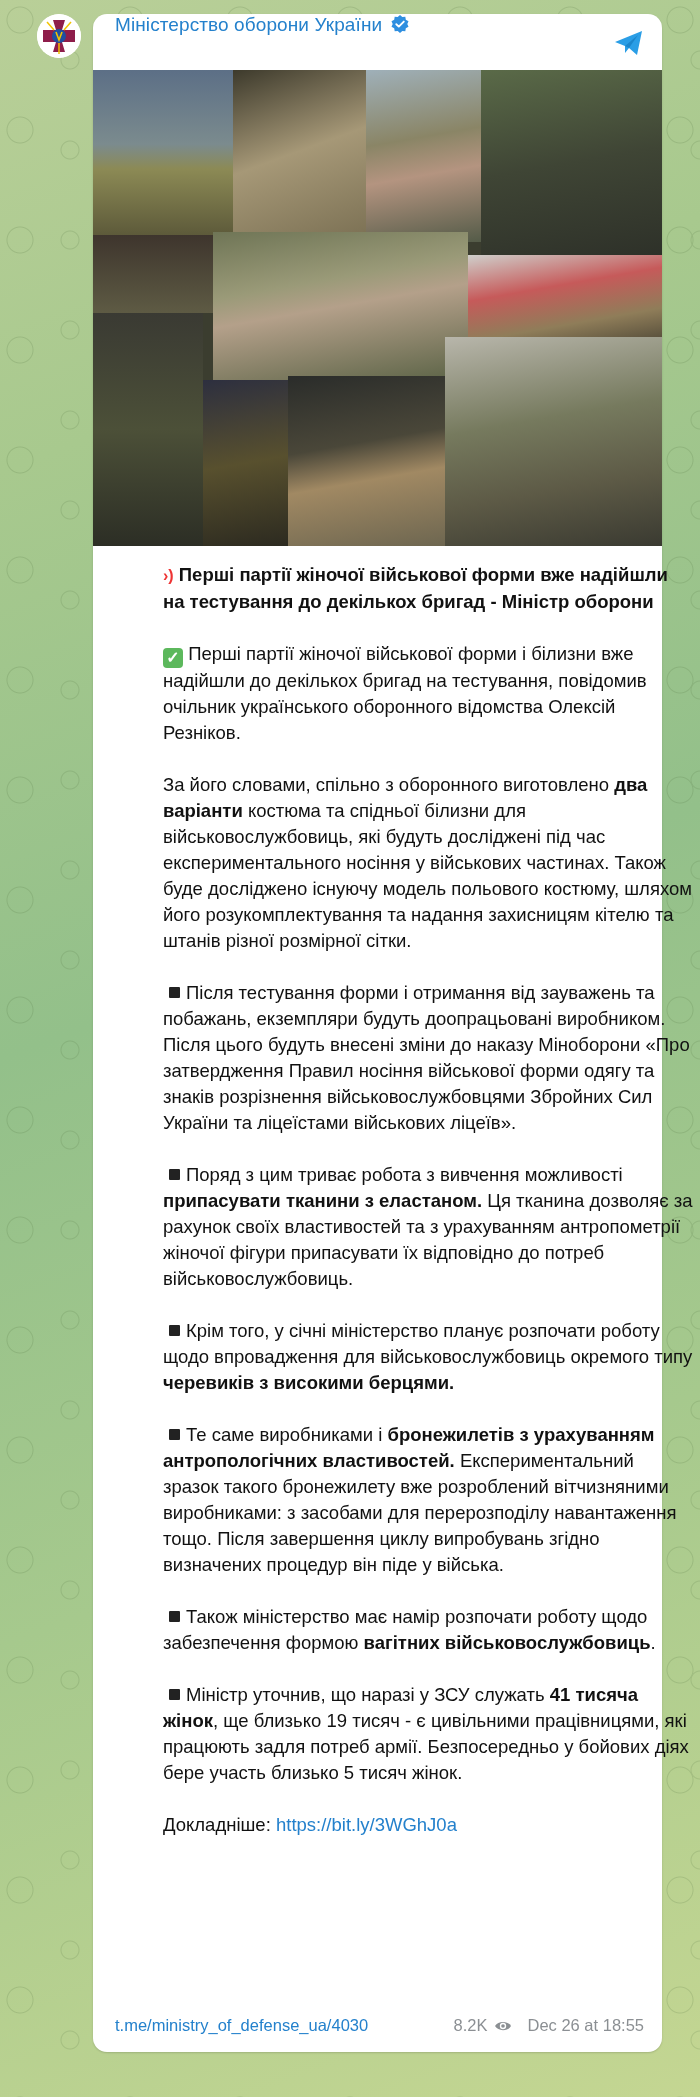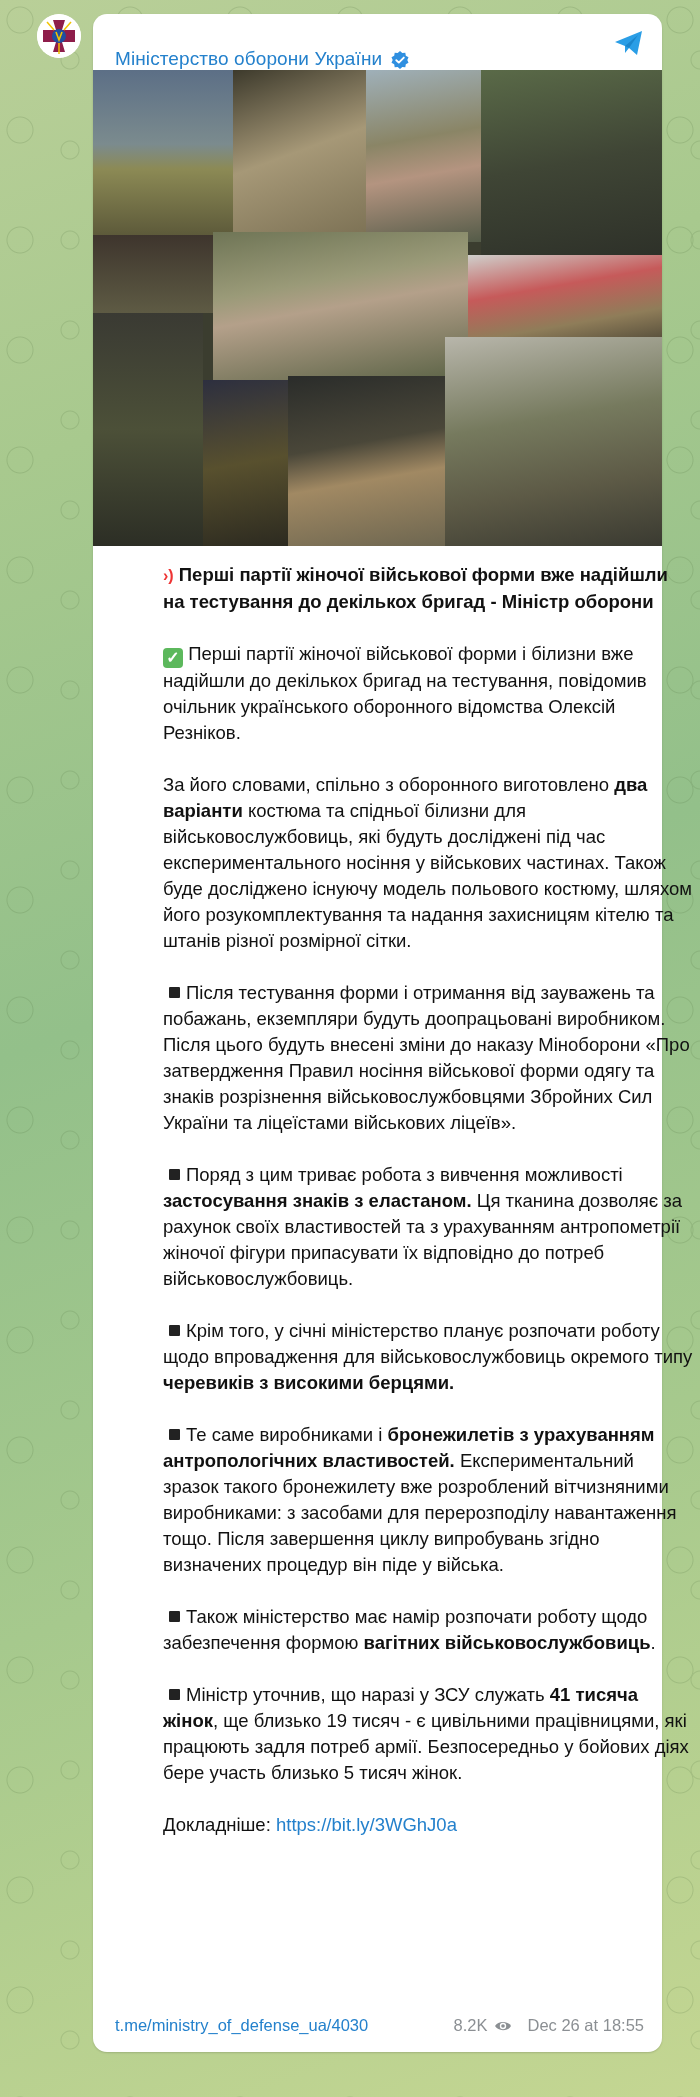--- a/index.html
+++ b/index.html
@@ -10,21 +10,21 @@
   }
   .bg-pattern { position:absolute; inset:0; opacity:0.18; pointer-events:none;
     background-image:
       radial-gradient(circle at 20px 20px, transparent 12px, #4b6b3a 13px, transparent 14px),
       radial-gradient(circle at 70px 60px, transparent 8px, #4b6b3a 9px, transparent 10px);
     background-size:110px 110px, 90px 90px; }
   .avatar { position:absolute; left:37px; top:14px; width:44px; height:44px; border-radius:50%;
     background:#fff; overflow:hidden; }
   .card { position:absolute; left:93px; top:14px; width:569px; height:2038px; background:#fff;
     border-radius:14px; box-shadow:0 1px 2px rgba(0,0,0,0.15); }
-  .card-head { height:56px; display:flex; align-items:flex-end; padding-left:22px; position:relative; }
+  .card-head { height:56px; display:flex; align-items:flex-start; padding-left:22px; position:relative; }
   .channel-name { color:#2481cc; font-size:19px; font-weight:500; letter-spacing:0.1px; }
   .verified { width:20px; height:20px; margin-left:8px; }
   .tg-icon { position:absolute; right:18px; top:16px; width:30px; height:26px; }
   .collage { position:absolute; left:0; top:56px; width:569px; height:476px; overflow:hidden; background:#3b3d2f; }
   .ph { position:absolute; }
   .text { position:absolute; left:22px; top:548px; width:530px; font-size:18.5px; line-height:26px; color:#111;margin-left:48px; }
   .text p { margin:0 0 26px 0; }
   .text b { font-weight:700; }
   .headline { font-weight:700; }
   .emoji-red { color:#e33; font-weight:900; font-size:16px; }
@@ -91,21 +91,21 @@
       <span class="check">✓</span>
       <span>Перші партії жіночої військової форми і білизни вже надійшли до декількох бригад на тестування, повідомив очільник українського оборонного відомства Олексій Резніков.</span>
     </p>
     <p>
       <span>За його словами, спільно з оборонного виготовлено </span><b>два варіанти</b><span> костюма та спідньої білизни для військовослужбовиць, які будуть досліджені під час експериментального носіння у військових частинах. Також буде досліджено існуючу модель польового костюму, шляхом його розукомплектування та надання захисницям кітелю та штанів різної розмірної сітки.</span>
     </p>
     <p>
       <span class="sq"></span><span>Після тестування форми і отримання від зауважень та побажань, екземпляри будуть доопрацьовані виробником. Після цього будуть внесені зміни до наказу Міноборони «Про затвердження Правил носіння військової форми одягу та знаків розрізнення військовослужбовцями Збройних Сил України та ліцеїстами військових ліцеїв».</span>
     </p>
     <p>
-      <span class="sq"></span><span>Поряд з цим триває робота з вивчення можливості </span><b>застосування знаків з еластаном.</b><span> Ця тканина дозволяє за рахунок своїх властивостей та з урахуванням антропометрії жіночої фігури припасувати їх відповідно до потреб військовослужбовиць.</span>
+      <span class="sq"></span><span>Поряд з цим триває робота з вивчення можливості </span><b>припасувати тканини з еластаном.</b><span> Ця тканина дозволяє за рахунок своїх властивостей та з урахуванням антропометрії жіночої фігури припасувати їх відповідно до потреб військовослужбовиць.</span>
     </p>
     <p>
       <span class="sq"></span><span>Крім того, у січні міністерство планує розпочати роботу щодо впровадження для військовослужбовиць окремого типу </span><b>черевиків з високими берцями.</b>
     </p>
     <p>
       <span class="sq"></span><span>Те саме виробниками і </span><b>бронежилетів з урахуванням антропологічних властивостей.</b><span> Експериментальний зразок такого бронежилету вже розроблений вітчизняними виробниками: з засобами для перерозподілу навантаження тощо. Після завершення циклу випробувань згідно визначених процедур він піде у війська.</span>
     </p>
     <p>
       <span class="sq"></span><span>Також міністерство має намір розпочати роботу щодо забезпечення формою </span><b>вагітних військовослужбовиць</b><span>.</span>
     </p>

